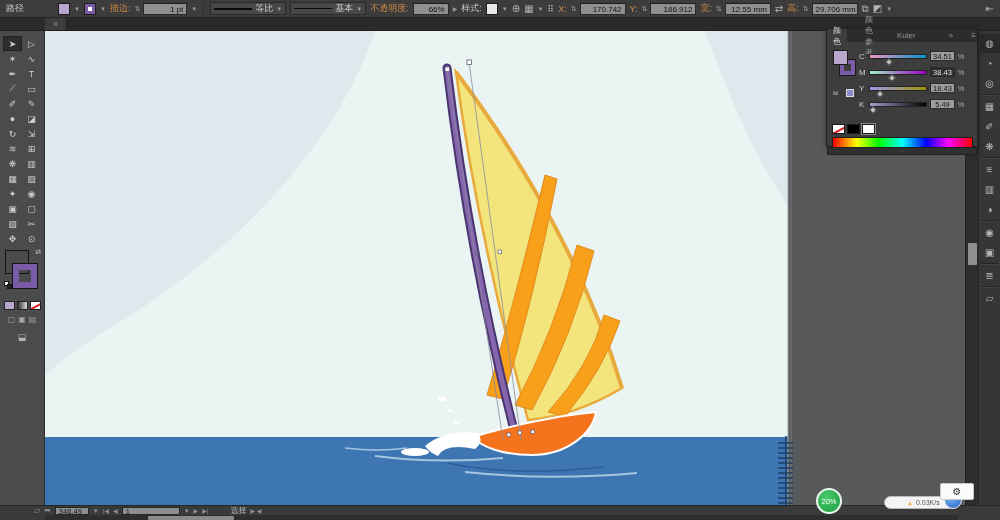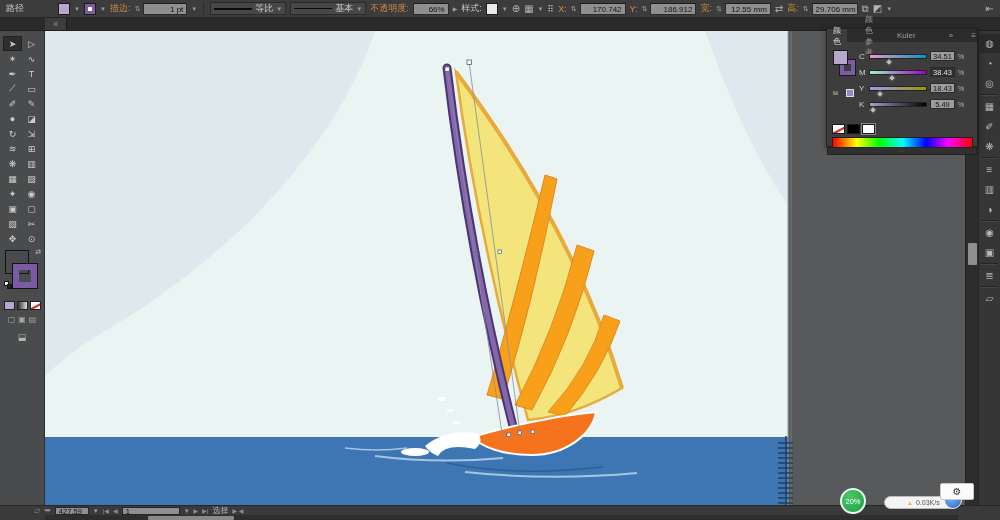--- a/index.html
+++ b/index.html
@@ -89,29 +89,29 @@
   .spectrum { position:absolute; left:5px; top:95px; width:141px; height:13px; border:1px solid #1e1e1e;
     background:linear-gradient(to right,#f00,#ff0 17%,#0f0 33%,#0ff 50%,#00f 67%,#f0f 83%,#f00); }
   .cp-grip { position:absolute; left:0; right:0; bottom:-9px; height:8px; background:#303031; border:1px solid #222; text-align:center; color:#6a6a6a; font-size:6px; line-height:6px; }
 
   
   .statusbar { position:absolute; left:0; top:505px; width:1000px; height:15px; background:#3a3a3b; border-top:1px solid #262626; }
   .sb-row { position:absolute; left:0; top:0; width:1000px; height:9px; display:flex; align-items:center; gap:4px; padding-left:34px; font-size:8px; }
   .sb-icon { color:#8f8f8f; font-size:8px; }
   .sb-field { background:#8f8f8f; color:#141414; border:1px solid #262626; height:8px; font-size:7.5px; line-height:7px; padding:0 3px; }
   .sb-arrows { color:#8f8f8f; font-size:6px; }
-  .sb-status { color:#b9b9b9; }
+  .sb-status { color:#b9b9b9; margin-left:18px; }
   .hscroll { position:absolute; left:45px; top:9px; width:913px; height:6px; background:#2e2e2e; }
   .hscroll .thumb { position:absolute; left:103px; top:1px; width:86px; height:4px; background:#8a8a8a; border-radius:1px; }
 
   
   .dl { position:absolute; z-index:9; }
   .dl-pill { left:884px; top:496px; width:72px; height:13px; background:#f4f4f4; border:1px solid #bbb; border-radius:7px; display:flex; align-items:center; gap:3px; padding-left:22px; font-size:7px; color:#555; }
   .dl-pill .up { color:#e8b52b; font-size:6px; }
-  .dl-circle { left:840px; top:488px; width:26px; height:26px; border-radius:50%; background:radial-gradient(circle at 35% 30%, #49c96a, #1e9e43); border:2px solid #e9f7ec; color:#fff; font-size:7.5px; display:flex; align-items:center; justify-content:center; }
+  .dl-circle { left:816px; top:488px; width:26px; height:26px; border-radius:50%; background:radial-gradient(circle at 35% 30%, #49c96a, #1e9e43); border:2px solid #e9f7ec; color:#fff; font-size:7.5px; display:flex; align-items:center; justify-content:center; }
   .dl-blue { left:944px; top:491px; width:18px; height:18px; border-radius:50%; background:radial-gradient(circle at 35% 30%, #7db9f2, #2a62c9); border:1px solid #eee; }
   .dl-tool { left:940px; top:483px; width:34px; height:17px; background:#fbfbfb; border:1px solid #c9c9c9; border-radius:2px; display:flex; align-items:center; justify-content:center; color:#333; font-size:10px; }
   .dl-caret { left:966px; top:501px; color:#2f2f2f; font-size:7px; }
 </style>
 </head>
 <body>
 
 <div class="app">
 
   <div class="control-bar">
@@ -367,21 +367,21 @@
       </div>
       <div class="spectrum"></div>
     </div>
     <div class="cp-grip">⋯</div>
   </div>
 
   <div class="statusbar">
     <div class="sb-row">
       <span class="sb-icon">▱</span>
       <span class="sb-icon">➥</span>
-      <span class="sb-field" style="width:34px">427.59</span>
+      <span class="sb-field" style="width:34px">346.49</span>
       <span class="dd">▼</span>
       <span class="sb-arrows">|◀</span>
       <span class="sb-arrows">◀</span>
       <span class="sb-field" style="width:58px">1</span>
       <span class="dd">▼</span>
       <span class="sb-arrows">▶</span>
       <span class="sb-arrows">▶|</span>
       <span class="sb-status">选择</span>
       <span class="sb-arrows">▶ ◀</span>
     </div>

